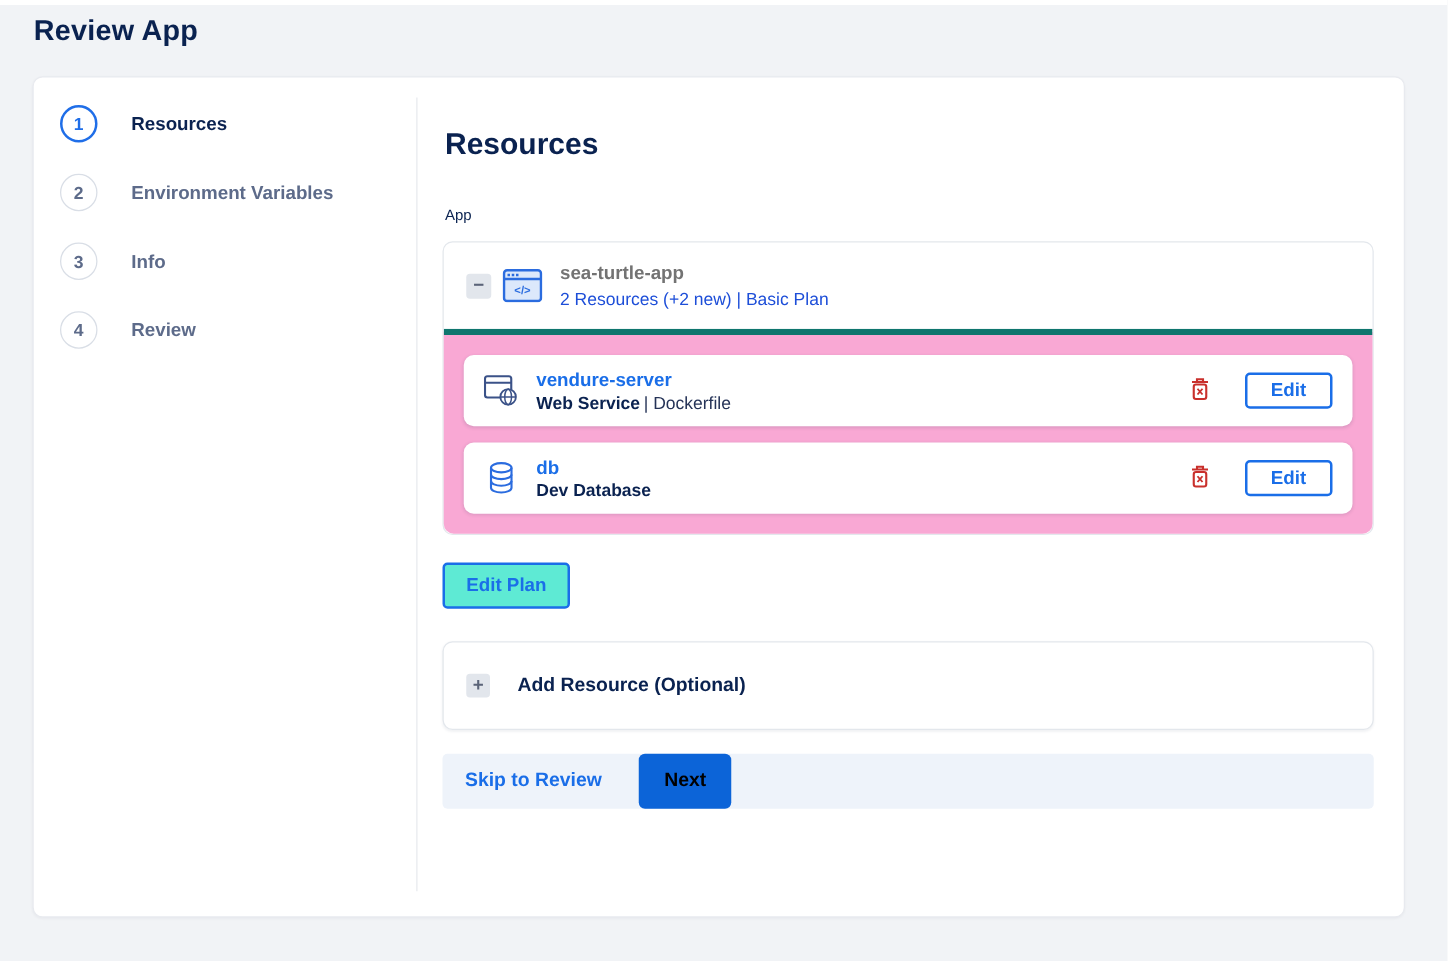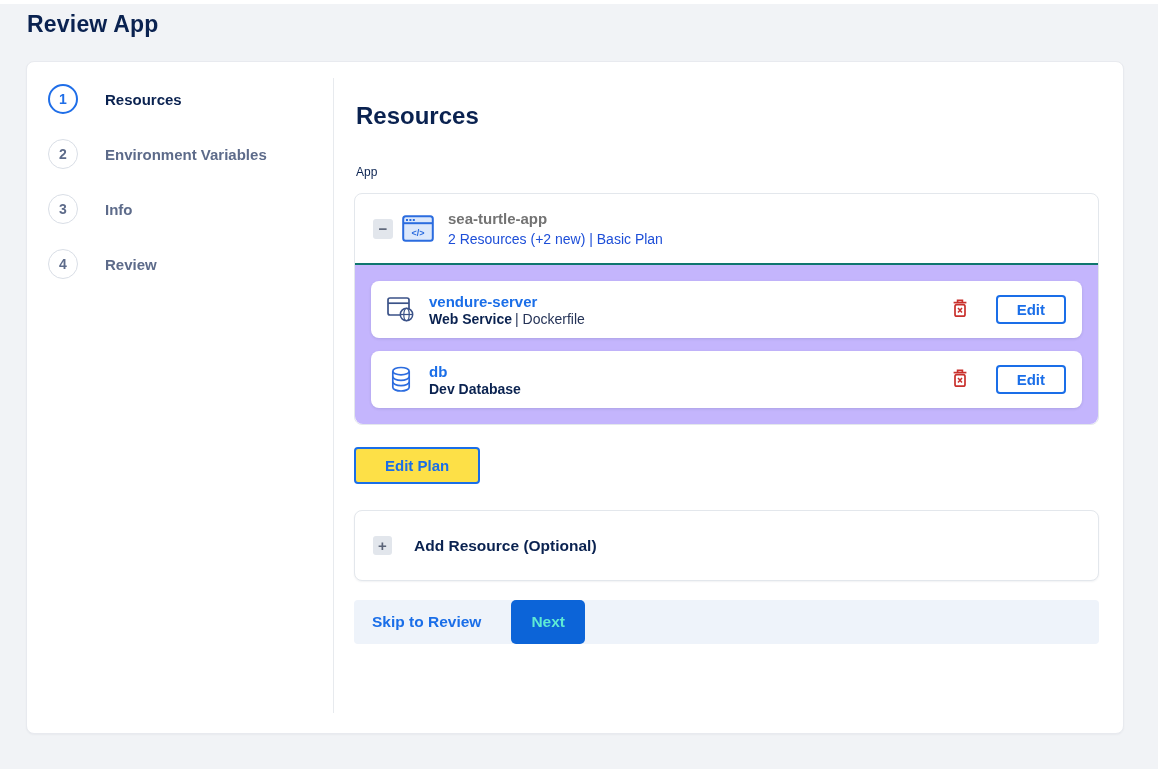--- a/index.html
+++ b/index.html
@@ -51,21 +51,21 @@
     background: #e2e6ec; border: none; color: #5b6478;
     font-size: 15px; font-weight: 700; line-height: 1;
     display: flex; align-items: center; justify-content: center;
     cursor: pointer; padding: 0; flex-shrink: 0;
     font-family: "Liberation Sans", sans-serif;
   }
   .app-icon { margin: 0 14px 0 9px; display: flex; flex-shrink: 0; }
   .app-name { font-size: 15px; font-weight: 700; color: #737373; }
   .app-subtitle { font-size: 14px; color: #1d4ed8; margin-top: 4px; }
   .app-card-body {
-    background: #c4b5fd; border-top: 2px solid #0f766e;
+    background: #f9a8d4; border-top: 5px solid #0f766e;
     border-radius: 0 0 8px 8px; padding: 16px;
   }
   .resource-row {
     background: #fff; border-radius: 8px;
     box-shadow: 0 1px 3px rgba(10,30,60,.12);
     height: 57px; padding: 0 16px;
     display: flex; align-items: center;
   }
   .resource-row + .resource-row { margin-top: 13px; }
   .res-icon { margin-right: 14px; display: flex; width: 28px; justify-content: center; flex-shrink: 0; }
@@ -76,23 +76,23 @@
   .res-spacer { flex: 1; }
   .trash-btn { background: none; border: none; padding: 4px; margin-right: 24px; cursor: pointer; display: flex; }
   .edit-btn {
     background: #fff; border: 2px solid #1a6ee8; color: #1a6ee8;
     font-size: 15px; font-weight: 700; border-radius: 4px;
     padding: 4px 19px; cursor: pointer;
     font-family: "Liberation Sans", sans-serif;
   }
   
   .edit-plan-btn {
-    margin-top: 22px; background: #fde047; border: 2px solid #1a6ee8;
+    margin-top: 22px; background: #5eead4; border: 2px solid #1a6ee8;
     color: #1a6ee8; font-size: 15px; font-weight: 700;
-    border-radius: 4px; padding: 8px 29px; cursor: pointer; display: block;
+    border-radius: 4px; padding: 8px 17px; cursor: pointer; display: block;
     font-family: "Liberation Sans", sans-serif;
   }
   .add-resource-card {
     margin-top: 26px; background: #fff;
     border: 1px solid #e3e7ec; border-radius: 8px;
     box-shadow: 0 1px 2px rgba(10,30,60,.06);
     padding: 25px 18px; display: flex; align-items: center; cursor: pointer;
   }
   .plus-chip {
     width: 19px; height: 19px; border-radius: 3px; background: #e2e6ec;
@@ -103,21 +103,21 @@
   .add-label { font-size: 15.5px; font-weight: 700; color: #0a2250; }
   .footer-bar {
     margin-top: 19px; background: #eef3fa; border-radius: 4px;
     padding: 0 18px; display: flex; align-items: center;
   }
   .skip-link {
     color: #1a6ee8; font-size: 15.5px; font-weight: 700;
     margin-right: 30px; text-decoration: none; cursor: pointer;
   }
   .next-btn {
-    background: #0c64d8; color: #5eead4; border: none; border-radius: 5px;
+    background: #0c64d8; color: #000000; border: none; border-radius: 5px;
     font-size: 15.5px; font-weight: 700; padding: 13px 20px; cursor: pointer;
     font-family: "Liberation Sans", sans-serif;
   }
 </style>
 </head>
 <body>
 
 <div class="top-strip"></div>
 <h1 class="page-title">Review App</h1>
 

